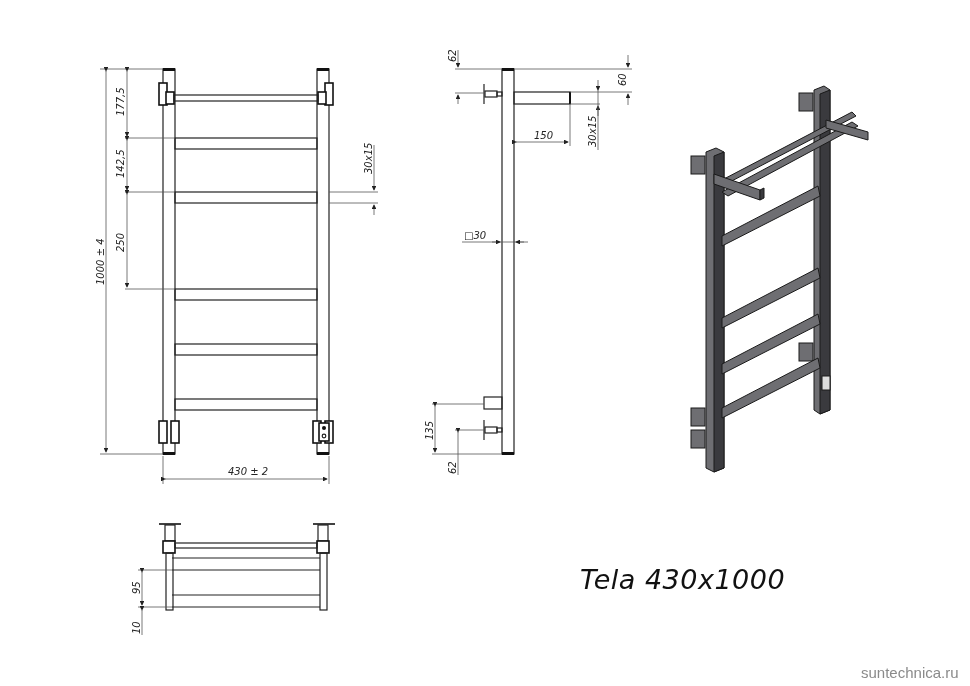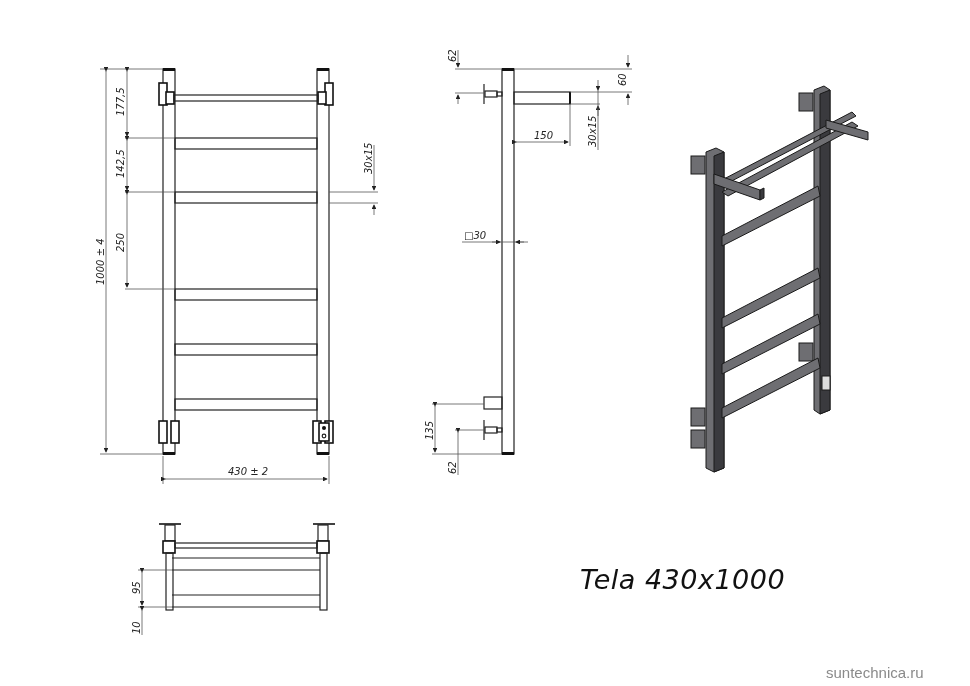--- a/index.html
+++ b/index.html
@@ -3,21 +3,21 @@
 <meta charset="utf-8">
 <style>
   html,body{margin:0;padding:0;background:#fff;}
   body{width:970px;height:686px;position:relative;overflow:hidden;font-family:"DejaVu Sans",sans-serif;}
   svg{position:absolute;left:0;top:0;}
   .ln{stroke:#222;stroke-width:1.2;fill:none;}
   .th{stroke:#111;stroke-width:1.6;fill:#fff;}
   .dim{stroke:#555;stroke-width:0.8;fill:none;}
   .dtxt{font-family:"DejaVu Sans",sans-serif;font-style:italic;font-size:10px;fill:#222;}
   .title{position:absolute;left:580px;top:564px;font-family:"DejaVu Sans",sans-serif;font-style:italic;font-size:27px;color:#111;letter-spacing:0.5px;text-align:right;}
-  .wm{position:absolute;left:826px;top:664px;font-family:"Liberation Sans",sans-serif;font-size:15px;color:#8a8a8a;}
+  .wm{position:absolute;left:861px;top:664px;font-family:"Liberation Sans",sans-serif;font-size:15px;color:#8a8a8a;}
 </style>
 </head>
 <body>
 
 <svg width="970" height="686" viewBox="0 0 970 686">
   <defs>
     <marker id="ar" markerWidth="6" markerHeight="6" refX="5" refY="3" orient="auto">
         <path d="M0,0 L6,3 L0,6 z" fill="#222"></path>
       </marker>
   </defs>

